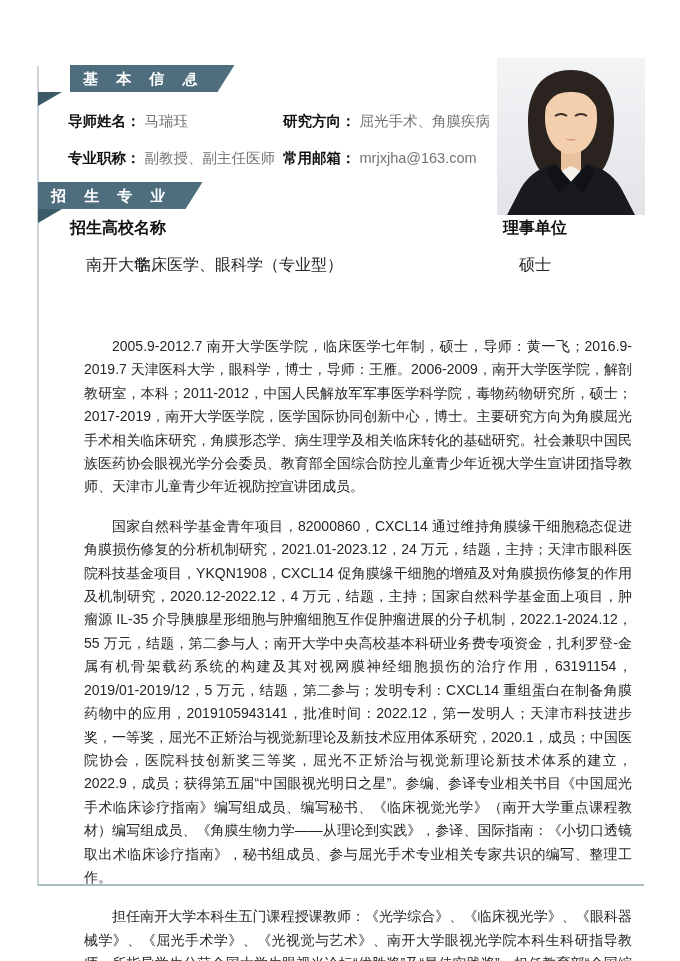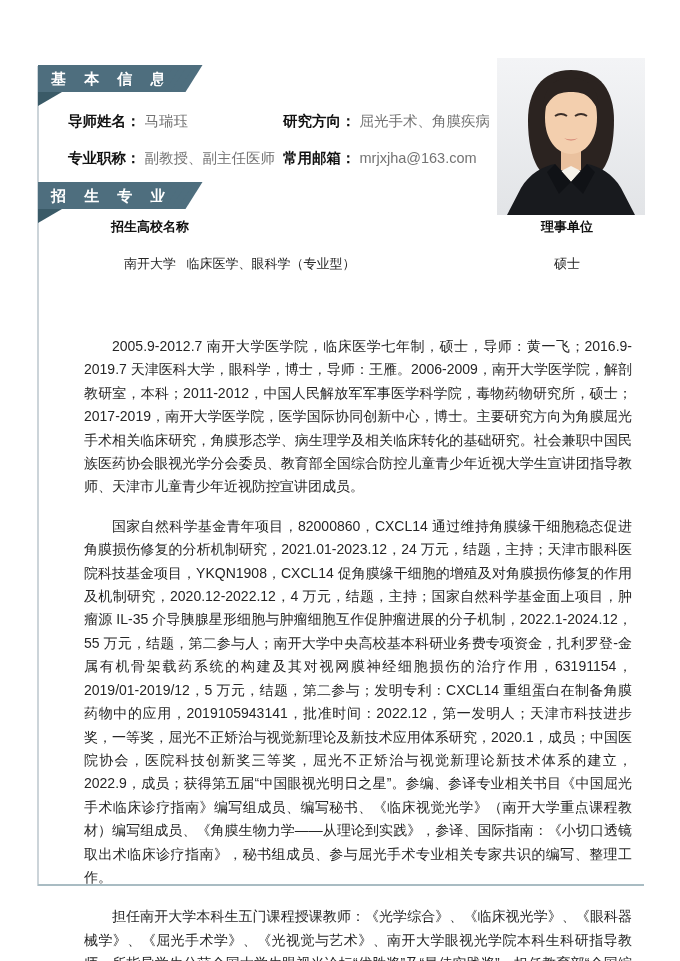--- a/index.html
+++ b/index.html
@@ -21,38 +21,38 @@
   
   .info-item{position:absolute;font-size:14.5px;white-space:nowrap;}
   .info-label{font-weight:bold;color:#111111;}
   .info-value{color:#737373;}
 
   
   .photo{position:absolute;left:497px;top:58px;width:148px;height:157px;}
   .photo svg{display:block;width:148px;height:157px;}
 
   
-  .cell{position:absolute;font-size:13px;text-align:center;white-space:nowrap;margin-left:32px;}
+  .cell{position:absolute;font-size:16px;text-align:center;white-space:nowrap;}
   .cell.head{font-weight:bold;color:#111111;}
 
   
   .content{position:absolute;left:68px;top:319px;width:580px;font-size:14px;line-height:23.4px;
     text-align:justify;color:#262626;}
   .content p{margin:16px;text-indent:28px;}
 
   .hr-bottom{position:absolute;left:38px;top:884px;width:606px;height:2px;background:#a9bcc3;}
 </style>
 </head>
 <body>
 
 <div class="page">
 
   <div class="vline"></div>
 
-  <div class="banner" style="top:65px;">
+  <div class="banner" style="top:65px;padding-left:32px;">
     <div class="banner-body">
       <span class="banner-text">基 本 信 息</span>
     </div>
     <div class="stripe" style="left:128px;"></div>
     <div class="stripe" style="left:141px;"></div>
     <div class="fold"></div>
   </div>
 
   <div class="info-item" style="left:68px;top:112px;">
     <span class="info-label">导师姓名：</span>

